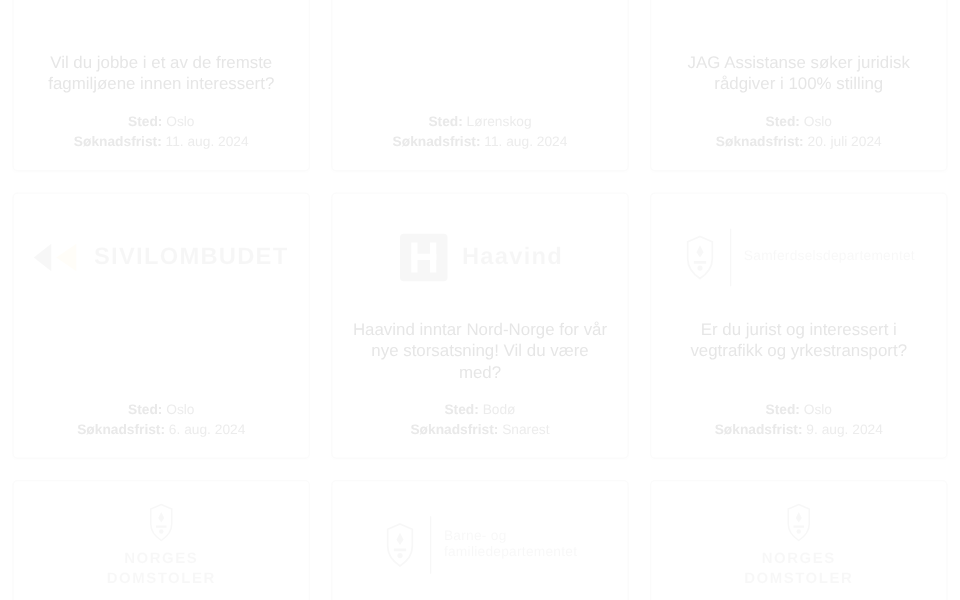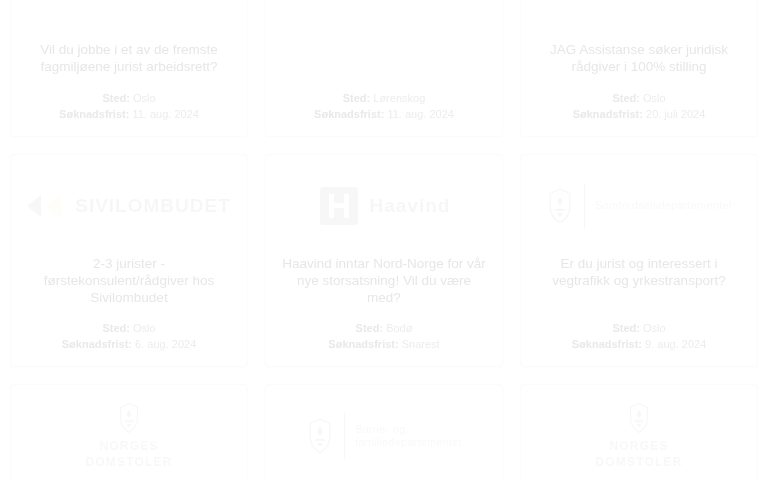--- a/index.html
+++ b/index.html
@@ -129,21 +129,21 @@
 
   .svg-ico { display: block; }
 </style>
 </head>
 <body>
 
 <div id="board">
   <div class="grid" id="grid">
       <div class="card">
         <div class="logo-area"></div>
-        <div class="card-title">Vil du jobbe i et av de fremste fagmiljøene jurist arbeidsrett?</div>
+        <div class="card-title">Vil du jobbe i et av de fremste fagmiljøene innen interessert?</div>
         <div class="spacer"></div>
         <div class="meta-line"><b>Sted:</b> <span>Oslo</span></div>
         <div class="meta-line"><b>Søknadsfrist:</b> <span>11. aug. 2024</span></div>
       </div>
       <div class="card">
         <div class="logo-area"></div>
         <div class="spacer"></div>
         <div class="meta-line"><b>Sted:</b> <span>Lørenskog</span></div>
         <div class="meta-line"><b>Søknadsfrist:</b> <span>11. aug. 2024</span></div>
       </div>
@@ -159,21 +159,20 @@
           <div class="logo-wrap">
             <span>
               <svg class="svg-ico" width="38" height="26" viewBox="0 0 38 26">
                 <path d="M0 13 L14 2 L14 24 Z" fill="#222"></path>
                 <path d="M18 13 L34 2 L34 24 Z" fill="#f5c242"></path>
               </svg>
             </span>
             <span class="logo-text">SIVILOMBUDET</span>
           </div>
         </div>
-        <div class="card-title">2-3 jurister - førstekonsulent/rådgiver hos Sivilombudet</div>
         <div class="spacer"></div>
         <div class="meta-line"><b>Sted:</b> <span>Oslo</span></div>
         <div class="meta-line"><b>Søknadsfrist:</b> <span>6. aug. 2024</span></div>
       </div>
       <div class="card">
         <div class="logo-area">
           <div class="logo-wrap">
             <span>
               <svg class="svg-ico" width="42" height="42" viewBox="0 0 42 42">
                 <rect x="2" y="2" width="38" height="38" rx="3" fill="#222"></rect>

